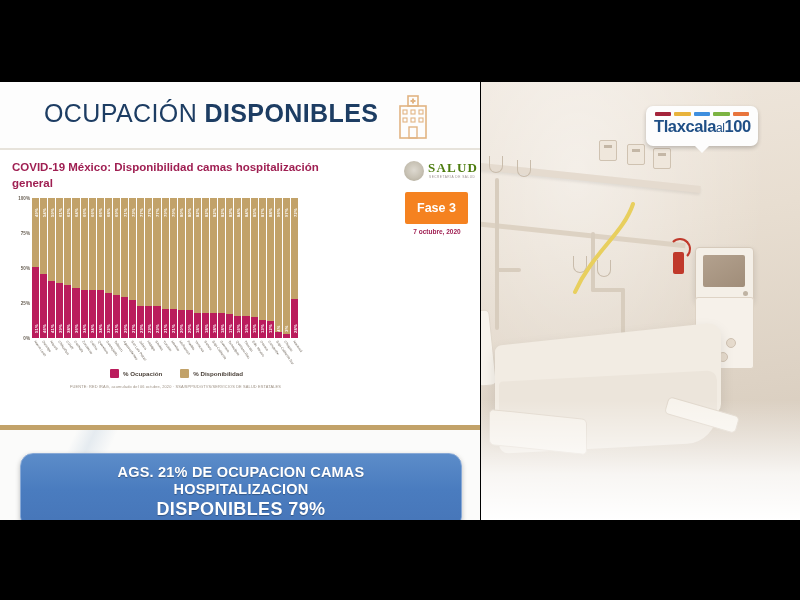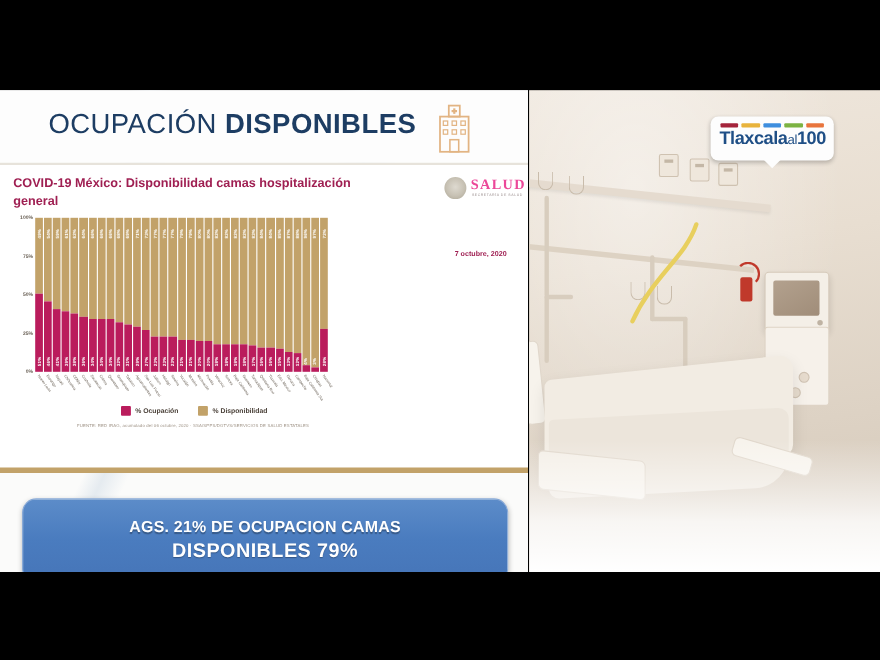--- a/index.html
+++ b/index.html
@@ -22,21 +22,21 @@
 
   #header-rule{position:absolute;left:0;top:66px;width:480px;height:2px;background:#e7e3db;}
 
   
   #chart-card{position:absolute;left:0;top:68px;width:480px;height:280px;background:#ffffff;}
   #chart-title{position:absolute;left:12px;top:10px;width:340px;font-size:11.5px;font-weight:700;line-height:1.35;color:#9f1f52;}
   #salud-logo{position:absolute;left:404px;top:9px;width:72px;height:26px;}
   #salud-logo .seal{position:absolute;left:0;top:2px;width:20px;height:20px;border-radius:50%;
       background:radial-gradient(circle at 50% 45%,#d8d3c8 0%,#bdb6a6 55%,#9a937f 100%);opacity:.85;}
   #salud-logo .salud-word{position:absolute;left:24px;top:1px;font-size:13px;font-weight:700;
-      letter-spacing:1.2px;color:#ec4899;font-family:"Liberation Serif",serif;}
+      letter-spacing:1.2px;color:#4d7c0f;font-family:"Liberation Serif",serif;}
   #salud-logo .salud-sub{position:absolute;left:25px;top:16px;font-size:3.2px;letter-spacing:.5px;color:#9b8f8f;}
 
   #fase-box{position:absolute;left:405px;top:42px;width:63px;height:32px;background:#f58220;border-radius:2px;}
   #fase-box span{display:block;text-align:center;line-height:32px;font-size:12.5px;font-weight:700;color:#fff;}
   #fase-date{position:absolute;left:403px;top:78px;width:68px;text-align:center;font-size:6.5px;font-weight:700;color:#9f1f52;}
 
   
   #plot-wrap{position:absolute;left:8px;top:48px;width:290px;height:155px;}
   #y-axis{position:absolute;left:0;top:0;width:24px;height:140px;}
   #y-axis div{position:absolute;right:2px;font-size:4.6px;font-weight:700;color:#6b6257;transform:translateY(-50%);}
@@ -170,20 +170,23 @@
     <div id="chart-card">
 
       <div id="chart-title">COVID-19 México: Disponibilidad camas hospitalización general</div>
 
       <div id="salud-logo">
         <div class="seal"></div>
         <div class="salud-word">SALUD</div>
         <div class="salud-sub">SECRETARÍA DE SALUD</div>
       </div>
 
+      <div id="fase-box">
+        <span>Fase 3</span>
+      </div>
       <div id="fase-date">7 octubre, 2020</div>
 
       <div id="plot-wrap">
         <div id="y-axis">
             <div style="top: 140px;">0%</div>
             <div style="top: 105px;">25%</div>
             <div style="top: 70px;">50%</div>
             <div style="top: 35px;">75%</div>
             <div style="top: 0px;">100%</div>
           </div>
@@ -568,20 +571,21 @@
           </div>
         </div>
 
       <div id="source-note">FUENTE: RED IRAG, acumulado del 06 octubre, 2020 · SSA/SPPS/DGTVS/SERVICIOS DE SALUD ESTATALES</div>
     </div>
 
     <div id="card-bottom-rule"></div>
 
     <div id="banner">
       <div id="banner-l1">AGS. 21% DE OCUPACION CAMAS</div>
+      <div id="banner-l2">HOSPITALIZACION</div>
       <div id="banner-l3">DISPONIBLES 79%</div>
     </div>
   </div>
 
   <div id="photo">
     <div class="wallshade"></div>
 
     <div class="rail rail-main"></div>
     <div class="rail rail-low"></div>
 

